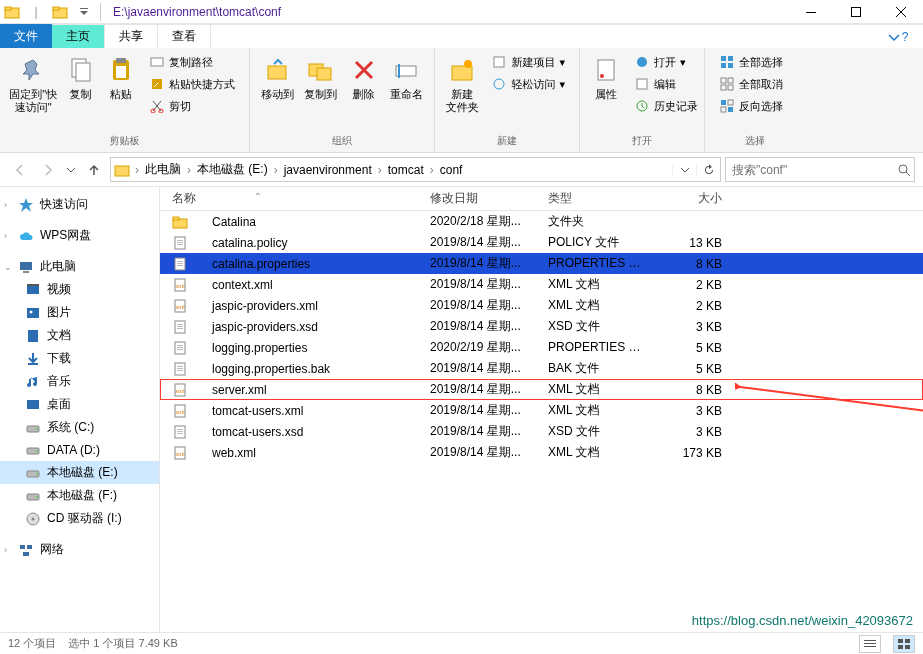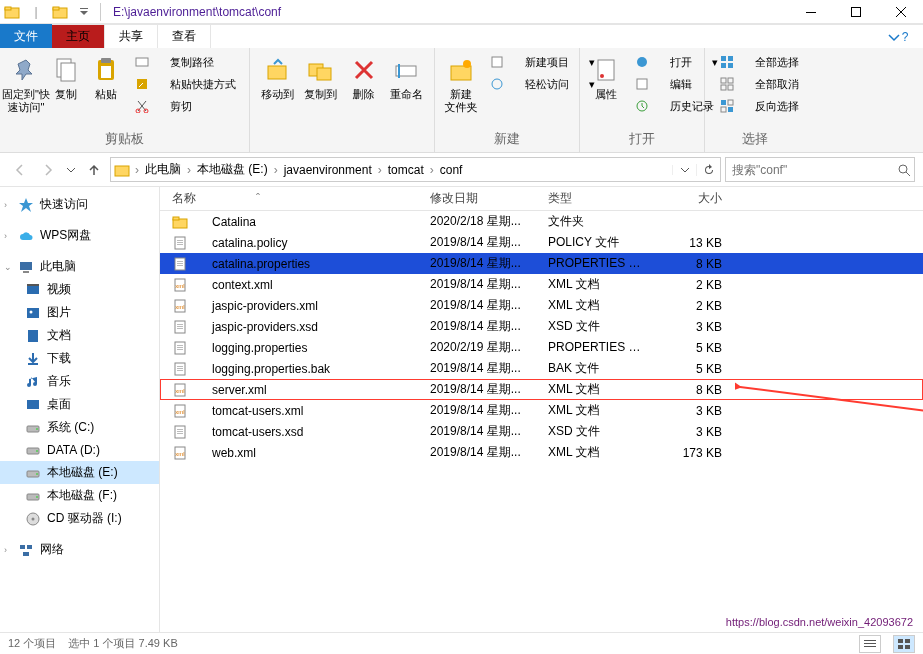--- a/index.html
+++ b/index.html
@@ -10,34 +10,34 @@
 .titlebar .ticon { width: 16px; height: 16px; margin: 0 4px; display: flex; align-items: center; justify-content: center; }
 .titlebar .sep { width: 1px; height: 18px; background: #ccc; margin: 0 4px; }
 .titlebar .path { flex: 1; padding-left: 8px; color: #4c1d95; }
 .titlebar .winbtns { display: flex; }
 .titlebar .winbtn { width: 45px; height: 24px; display: flex; align-items: center; justify-content: center; }
 
 
 .tabstrip { height: 24px; display: flex; align-items: stretch; background: #fff; }
 .tab { padding: 0 14px; display: flex; align-items: center; border-right: 1px solid #e5e5e5; border-top: 1px solid #e5e5e5; cursor: pointer; }
 .tab.file { background: #1979CA; color: #fff; border: none; }
-.tab.active { background: #b91c1c; }
+.tab.active { background: #5eead4; }
 .tabstrip .filler { flex: 1; border-top: 1px solid #e5e5e5; }
 .tabstrip .helpbtn { width: 50px; display: flex; align-items: center; justify-content: center; border-top: 1px solid #e5e5e5; color: #1979CA; }
 
 
 .ribbon { height: 105px; background: #f5f5f5; border-bottom: 1px solid #ddd; display: flex; }
 .rgroup { border-right: 1px solid #ddd; display: flex; flex-direction: column; }
 .rgroup-content { flex: 1; display: flex; align-items: flex-start; padding: 4px 6px; }
-.rgroup-label { text-align: center; padding: 2px 0 4px; color: #666; font-size: 13px; }
+.rgroup-label { text-align: center; padding: 2px 0 4px; color: #666; font-size: 10px; }
 .rbtn-lg { display: flex; flex-direction: column; align-items: center; justify-content: flex-start; padding: 2px 6px; min-width: 40px; cursor: pointer; }
 .rbtn-lg .ic { width: 32px; height: 32px; display: flex; align-items: center; justify-content: center; margin-bottom: 2px; }
 .rbtn-lg .lbl { font-size: 11px; text-align: center; line-height: 13px; white-space: pre; }
 .rbtn-sm-col { display: flex; flex-direction: column; gap: 2px; padding: 0 4px; }
-.rbtn-sm { display: flex; align-items: center; gap: 20px; padding: 2px 4px; font-size: 11px; cursor: pointer; white-space: nowrap; }
+.rbtn-sm { display: flex; align-items: center; gap: 4px; padding: 2px 4px; font-size: 11px; cursor: pointer; white-space: nowrap; }
 .rbtn-sm .ic { width: 16px; height: 16px; display: flex; align-items: center; justify-content: center; }
 
 
 .addrbar { height: 34px; display: flex; align-items: center; padding: 4px 8px; gap: 4px; border-bottom: 1px solid #e5e5e5; }
 .navbtn { width: 24px; height: 24px; display: flex; align-items: center; justify-content: center; color: #555; cursor: pointer; }
 .navbtn.disabled { color: #bbb; }
 .addrbox { flex: 1; height: 25px; border: 1px solid #ccc; display: flex; align-items: center; background: #fff; }
 .addricon { width: 22px; display: flex; align-items: center; justify-content: center; }
 .crumbs { flex: 1; display: flex; align-items: center; overflow: hidden; }
 .crumb { padding: 0 4px; cursor: pointer; white-space: nowrap; }
@@ -80,21 +80,21 @@
 
 .statusbar { height: 22px; border-top: 1px solid #e5e5e5; display: flex; align-items: center; padding: 0 8px; gap: 12px; color: #666; font-size: 11px; }
 .statusbar .filler { flex: 1; }
 .viewbtn { width: 22px; height: 18px; display: flex; align-items: center; justify-content: center; border: 1px solid #ccc; }
 .viewbtn.active { background: #CDE8FF; }
 
 
 .arrow-annot { position: absolute; pointer-events: none; }
 
 
-.watermark { position: absolute; right: 10px; bottom: 26px; color: #701a75; font-size: 11px; pointer-events: none; }
+.watermark { position: absolute; right: 10px; bottom: 26px; color: #0f766e; font-size: 13px; pointer-events: none; }
 
 
 svg { display: block; }
 </style>
 </head>
 <body>
 
 <div class="titlebar">
   <div class="ticon">
     <svg width="16" height="16">
@@ -246,20 +246,21 @@
       <div class="rbtn-lg">
         <div class="ic">
             <svg width="28" height="28">
               <rect x="4" y="10" width="20" height="10" fill="#fff" stroke="#888"></rect>
               <rect x="6" y="8" width="2" height="14" fill="#3b97d3"></rect>
             </svg>
           </div>
         <div class="lbl">重命名</div>
       </div>
     </div>
+    <div class="rgroup-label">组织</div>
   </div>
 
   <div class="rgroup" style="width:145px">
     <div class="rgroup-content">
       <div class="rbtn-lg">
         <div class="ic">
             <svg width="28" height="28">
               <rect x="4" y="10" width="20" height="14" fill="#ffd662" stroke="#d9a400"></rect>
               <circle cx="20" cy="8" r="4" fill="#ffaa00"></circle>
             </svg>

